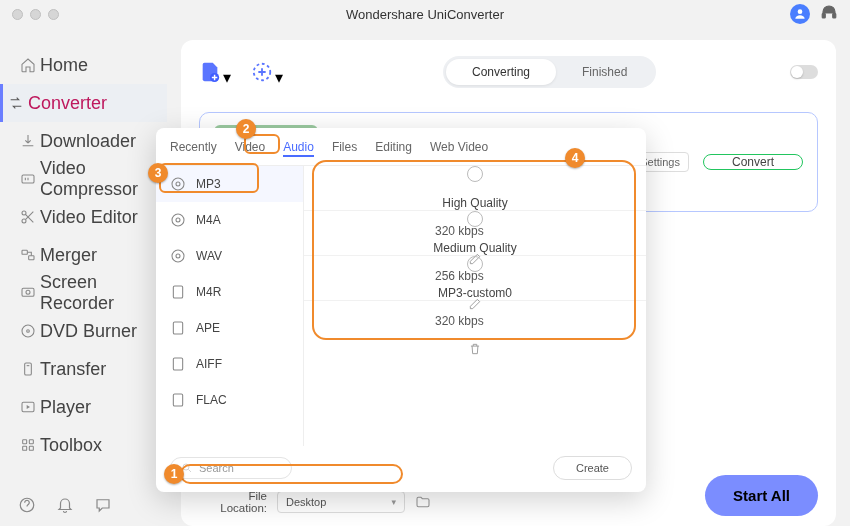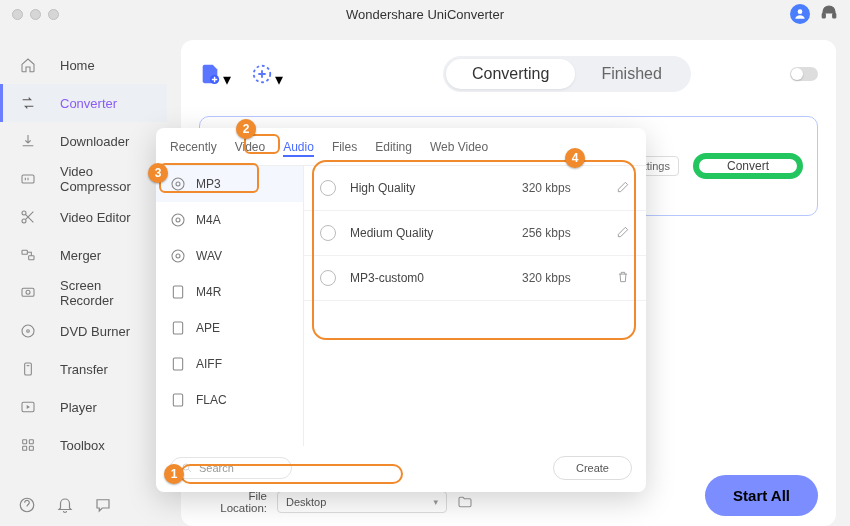--- a/index.html
+++ b/index.html
@@ -11,58 +11,58 @@
 .traffic-light { width: 11px; height: 11px; border-radius: 50%; background: #d6d6d6; border: 1px solid #c0c0c0; }
 .app-title { position: absolute; left: 50%; transform: translateX(-50%); font-size: 13px; color: #333; }
 .titlebar-right { margin-left: auto; display: flex; gap: 10px; align-items: center; }
 .avatar { width: 20px; height: 20px; border-radius: 50%; background: #4a7eff; display: flex; align-items: center; justify-content: center; }
 .avatar svg, .headset svg { width: 14px; height: 14px; fill: #fff; }
 .headset svg { fill: #666; width: 18px; height: 18px; }
 
 
 .content { display: flex; height: calc(100% - 28px); }
 .sidebar { width: 167px; background: #f2f2f2; padding-top: 18px; }
-.sidebar-item { display: flex; align-items: center; gap: 24px; padding: 0 20px; height: 38px; font-size: 13px; color: #444; cursor: pointer; }
-.sidebar-item.active { background: #eceff3; color: #8b5cf6; font-weight: 500; border-left: 3px solid #6a7eff; padding-left: 17px; }
+.sidebar-item { display: flex; align-items: center; gap: 4px; padding: 0 20px; height: 38px; font-size: 18px; color: #444; cursor: pointer; }
+.sidebar-item.active { background: #eceff3; color: #be185d; font-weight: 500; border-left: 3px solid #6a7eff; padding-left: 5px; }
 .sidebar-item svg { width: 16px; height: 16px; fill: none; stroke: #888; stroke-width: 1.6; flex-shrink: 0; }
 .sidebar-item.active svg { stroke: #555; }
 
 .main { flex: 1; padding: 12px 14px 0 14px; position: relative; }
 .main-card { background: #fff; border-radius: 12px; height: 100%; padding: 16px 18px 10px 18px; position: relative; }
 
 .topbar { display: flex; align-items: center; gap: 20px; }
 .icon-btn { display: flex; align-items: center; gap: 2px; cursor: pointer; }
 .icon-btn svg { width: 22px; height: 22px; fill: #4a6cff; }
 .icon-btn .chev { width: 8px; height: 8px; }
 .segmented { display: flex; background: #eef0f3; border-radius: 20px; padding: 3px; margin-left: 140px; }
-.segmented-item { padding: 6px 26px; font-size: 16px; color: #666; border-radius: 18px; cursor: pointer; }
+.segmented-item { padding: 6px 26px; font-size: 12px; color: #666; border-radius: 18px; cursor: pointer; }
 .segmented-item.active { background: #fff; color: #333; box-shadow: 0 1px 3px rgba(0,0,0,.08); }
 .hs-convert { margin-left: auto; display: flex; align-items: center; gap: 8px; font-size: 11px; color: #666; }
 .switch { width: 28px; height: 14px; background: #ddd; border-radius: 8px; position: relative; }
 .switch::after { content: ""; position: absolute; width: 12px; height: 12px; background: #fff; border-radius: 50%; top: 1px; left: 1px; box-shadow: 0 1px 2px rgba(0,0,0,.2); }
 
 .file-row { margin-top: 24px; border: 1px solid #b6c7ff; border-radius: 10px; padding: 10px 14px; display: flex; align-items: center; gap: 14px; height: 100px; }
 .thumb { width: 104px; height: 74px; background: #9bcaa0; border-radius: 6px; }
 .file-title { font-size: 13.5px; font-weight: 600; color: #222; }
-.convert-btn { margin-left: auto; padding: 0 28px; border: 6px solid #22c55e; border-radius: 18px; font-size: 12px; color: #444; cursor: pointer; background: #fff; }
+.convert-btn { margin-left: auto; padding: 0 28px; border: 1px solid #22c55e; border-radius: 18px; font-size: 12px; color: #444; cursor: pointer; background: #fff; }
 .settings-chip { margin-left: 6px; display: inline-flex; align-items: center; gap: 4px; border: 1px solid #ddd; border-radius: 4px; padding: 3px 8px; font-size: 11px; color: #666; cursor: pointer; }
 .conv-icon-box { width: 30px; height: 30px; border: 1px solid #e2e2e2; border-radius: 6px; display:flex; align-items:center; justify-content:center; }
 
 
 .popover { position: absolute; top: 128px; left: 156px; width: 490px; background: #fff; border-radius: 8px; box-shadow: 0 8px 30px rgba(0,0,0,.18); padding-bottom: 12px; z-index: 20; }
 .pop-tabs { display: flex; gap: 18px; padding: 12px 14px 8px 14px; border-bottom: 1px solid #eee; font-size: 12px; color: #666; }
 .pop-tab { cursor: pointer; padding-bottom: 1px; }
 .pop-tab.active { color: #4a6cff; border-bottom: 2px solid #4a6cff; }
 .pop-body { display: flex; height: 280px; }
 .fmt-list { width: 148px; border-right: 1px solid #eee; overflow: hidden; }
 .fmt-item { display: flex; align-items: center; gap: 10px; padding: 10px 14px; font-size: 12px; color: #444; cursor: pointer; }
 .fmt-item.active { background: #f5f7ff; }
 .fmt-item svg { width: 16px; height: 16px; stroke: #888; fill: none; stroke-width: 1.6; }
 .quality-list { flex: 1; }
-.quality-item { display: flex; align-items: center; gap: 14px; padding: 0 16px; height: 45px; border-bottom: 1px solid #f1f1f1; font-size: 12px; color: #444; cursor: pointer; }
+.quality-item { display: flex; align-items: center; gap: 14px; padding: 0 16px; height: 45px; border-bottom: 1px solid #f1f1f1; font-size: 12px; color: #444; cursor: pointer; flex-direction: column; }
 .radio { width: 16px; height: 16px; border: 1.5px solid #bbb; border-radius: 50%; flex-shrink: 0; }
 .q-name { flex: 1; }
 .q-rate { width: 80px; color: #555; }
 .q-edit svg { width: 14px; height: 14px; stroke: #999; fill: none; stroke-width: 1.6; }
 .pop-footer { display: flex; align-items: center; padding: 10px 14px 0 14px; gap: 22px; }
 .search-box { flex: 0 0 122px; display: flex; align-items: center; gap: 6px; border: 1px solid #e4e4e4; border-radius: 14px; padding: 4px 10px; font-size: 11px; color: #999; }
 .search-box svg { width: 12px; height: 12px; stroke: #aaa; fill: none; }
 .create-btn { margin-left: auto; padding: 5px 22px; border: 1px solid #ddd; border-radius: 14px; font-size: 11px; color: #555; cursor: pointer; background: #fff; }
 
 
@@ -252,21 +252,21 @@
               <circle cx="12" cy="12" r="2"></circle>
             </svg>
           <div class="merge">
             <span>Merge All Files</span>
             <div class="switch"></div>
           </div>
           <div class="start-all">Start All</div>
         </div>
         <div class="row-line">
           <span class="row-label">File Location:</span>
-          <div class="select" style="width:170px">
+          <div class="select" style="width:128px">
             <span>Desktop</span>
             <span class="chev2">▾</span>
           </div>
           <svg class="folder-icon" viewBox="0 0 24 24">
               <path d="M3 7a2 2 0 012-2h4l2 2h8a2 2 0 012 2v8a2 2 0 01-2 2H5a2 2 0 01-2-2z"></path>
             </svg>
         </div>
       </div>
     </div>
   </div>

